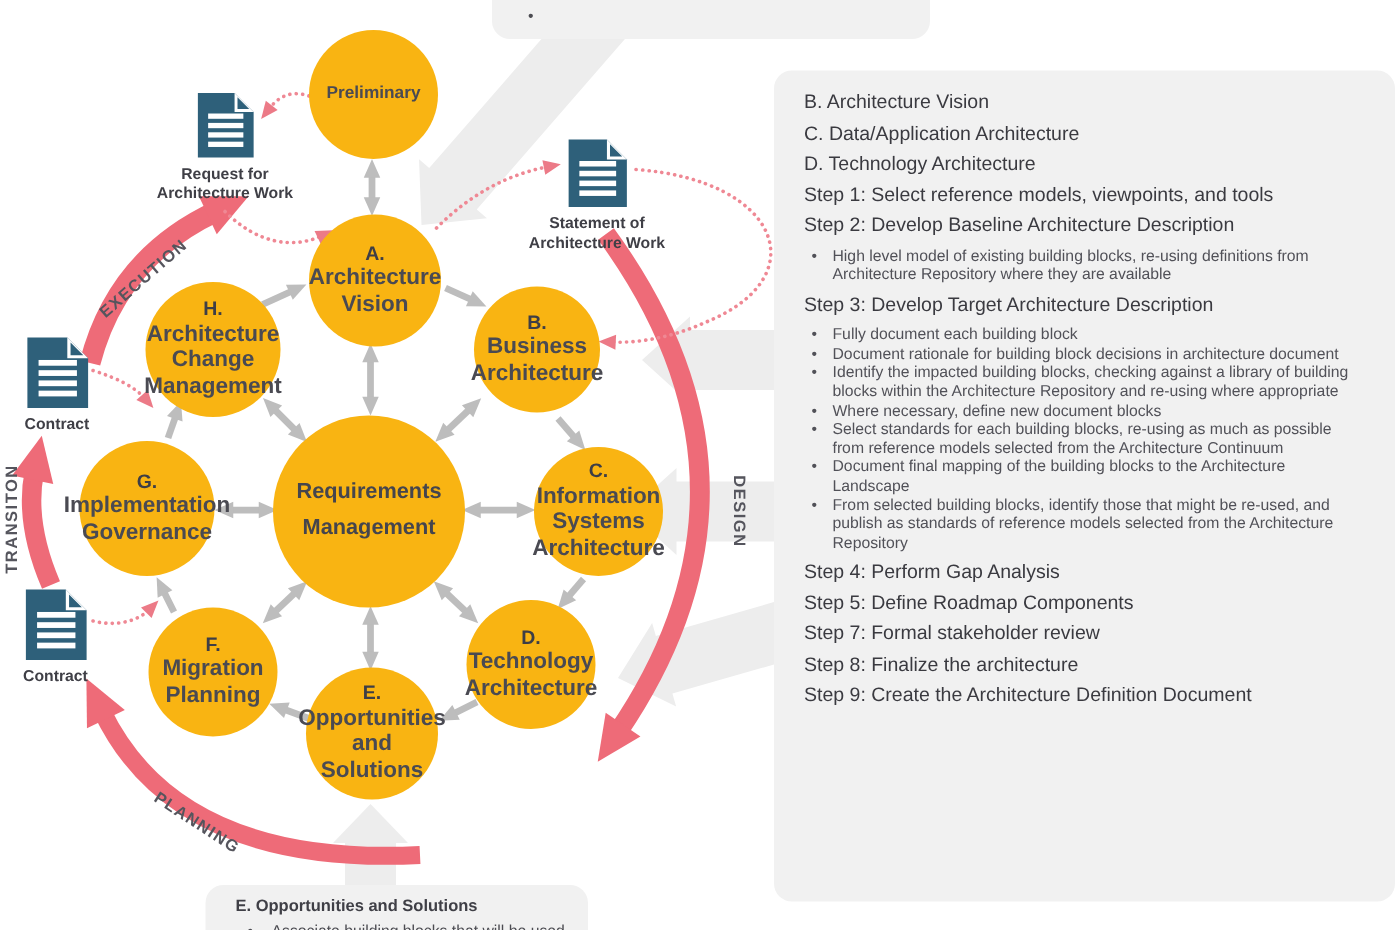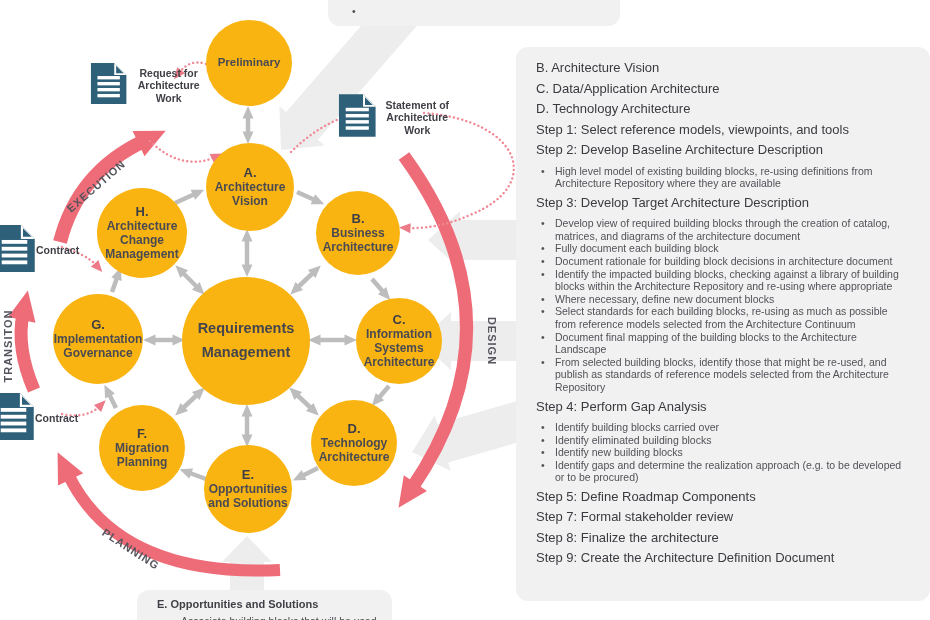--- a/index.html
+++ b/index.html
@@ -5,25 +5,25 @@
   html,body{margin:0;padding:0;background:#fff;}
   #stage{position:relative;width:930px;height:620px;overflow:hidden;background:#ffffff;
          font-family:"Liberation Sans",sans-serif;}
   
   #deco{position:absolute;left:0;top:0;z-index:1;}
   
   .circle{position:absolute;z-index:2;border-radius:50%;background:#F9B412;
           display:flex;flex-direction:column;align-items:center;justify-content:center;
           text-align:center;}
   .circle .letter{font-weight:bold;font-size:13px;color:#3E3E46;line-height:1.1;white-space:pre-line;}
-  .circle .pname{font-weight:bold;font-size:12px;color:#4A4A52;line-height:1.18;white-space:pre-line;}
+  .circle .pname{font-weight:bold;font-size:15px;color:#4A4A52;line-height:1.18;white-space:pre-line;}
   .circle.prelim .pname{font-size:11.5px;}
   .circle.reqmgmt .pname{font-size:14.5px;line-height:1.65;color:#45454D;}
   
-  .doc{position:absolute;z-index:3;display:flex;flex-direction:row;align-items:center;}
+  .doc{position:absolute;z-index:3;display:flex;flex-direction:column;align-items:center;}
   .doc-label{margin-top:4px;font-weight:bold;font-size:10.5px;color:#3F3F46;text-align:center;
              line-height:1.2;white-space:pre-line;}
   
   .rot{position:absolute;z-index:3;font-weight:bold;font-size:11px;color:#55555D;
        letter-spacing:1px;white-space:nowrap;}
   
   .callout{position:absolute;background:#F1F1F1;z-index:4;}
   #top-callout{left:328px;top:0;width:292px;height:26px;border-radius:0 0 12px 12px;}
   #top-callout .crow{display:flex;padding:5px 0 0 24px;font-size:10.5px;color:#4C4C52;}
   #top-callout .crow .b{width:18px;}
@@ -245,35 +245,28 @@
     <div class="ph">B. Architecture Vision</div>
     <div class="ph">C. Data/Application Architecture</div>
     <div class="ph">D. Technology Architecture</div>
     <div class="ph">Step 1: Select reference models, viewpoints, and tools</div>
     <div class="ph">Step 2: Develop Baseline Architecture Description</div>
     <ul>
       <li>High level model of existing building blocks, re-using definitions from Architecture Repository where they are available</li>
     </ul>
     <div class="ph">Step 3: Develop Target Architecture Description</div>
     <ul>
-      <li>Develop view of required building blocks through the creation of catalog, matrices, and diagrams of the architecture document</li>
       <li>Fully document each building block</li>
       <li>Document rationale for building block decisions in architecture document</li>
       <li>Identify the impacted building blocks, checking against a library of building blocks within the Architecture Repository and re-using where appropriate</li>
       <li>Where necessary, define new document blocks</li>
       <li>Select standards for each building blocks, re-using as much as possible from reference models selected from the Architecture Continuum</li>
       <li>Document final mapping of the building blocks to the Architecture Landscape</li>
       <li>From selected building blocks, identify those that might be re-used, and publish as standards of reference models selected from the Architecture Repository</li>
     </ul>
     <div class="ph">Step 4: Perform Gap Analysis</div>
-    <ul>
-      <li>Identify building blocks carried over</li>
-      <li>Identify eliminated building blocks</li>
-      <li>Identify new building blocks</li>
-      <li>Identify gaps and determine the realization approach (e.g. to be developed or to be procured)</li>
-    </ul>
     <div class="ph">Step 5: Define Roadmap Components</div>
     <div class="ph">Step 7: Formal stakeholder review</div>
     <div class="ph">Step 8: Finalize the architecture</div>
     <div class="ph">Step 9: Create the Architecture Definition Document</div>
   </div>
 
 </div>
 
 </body></html>

